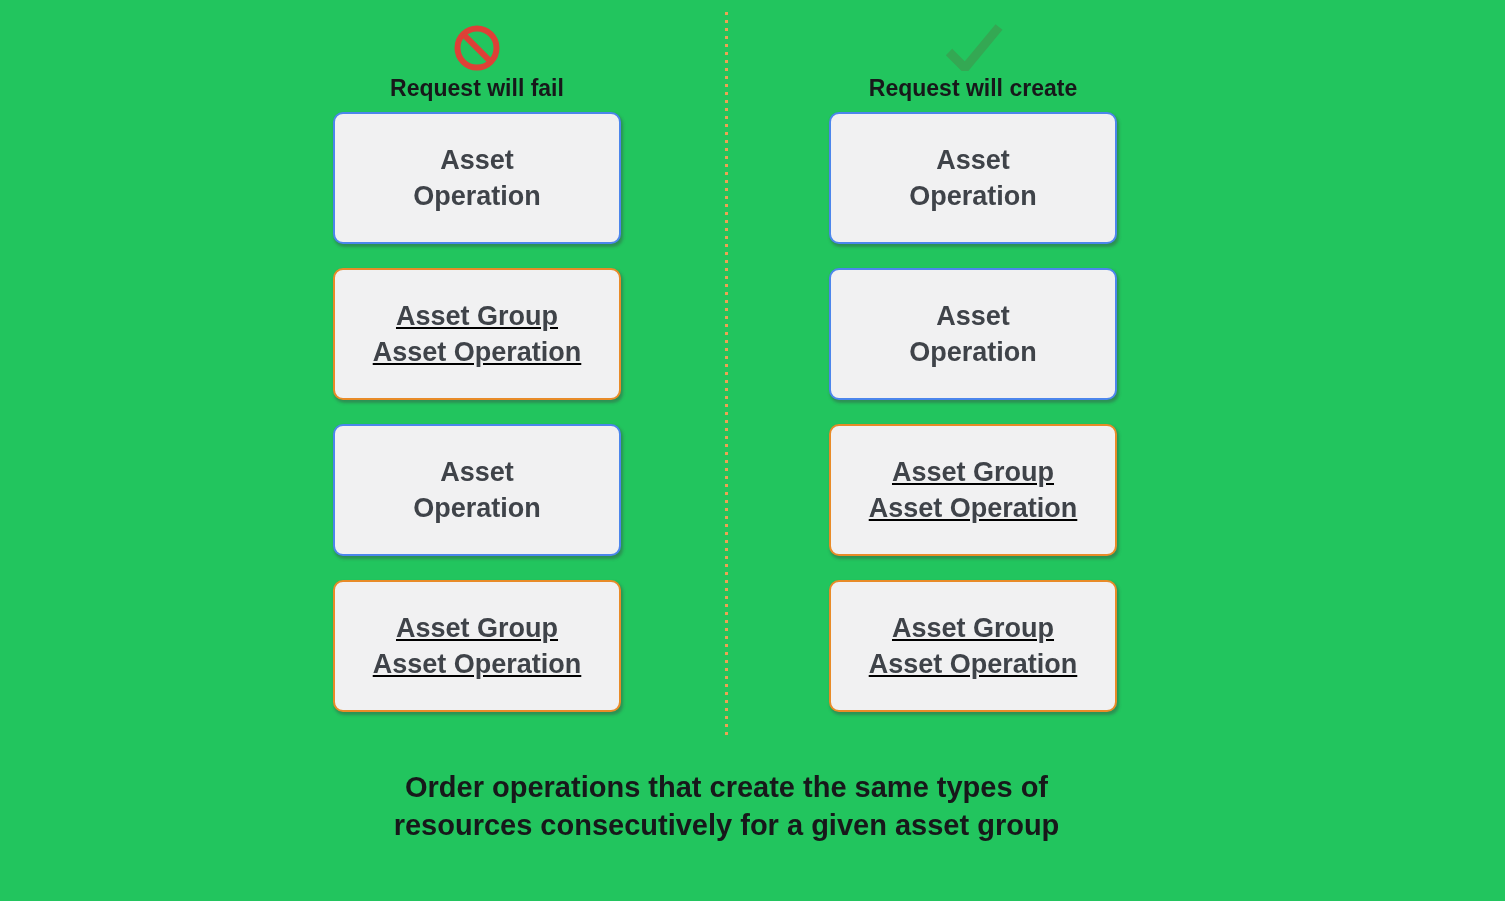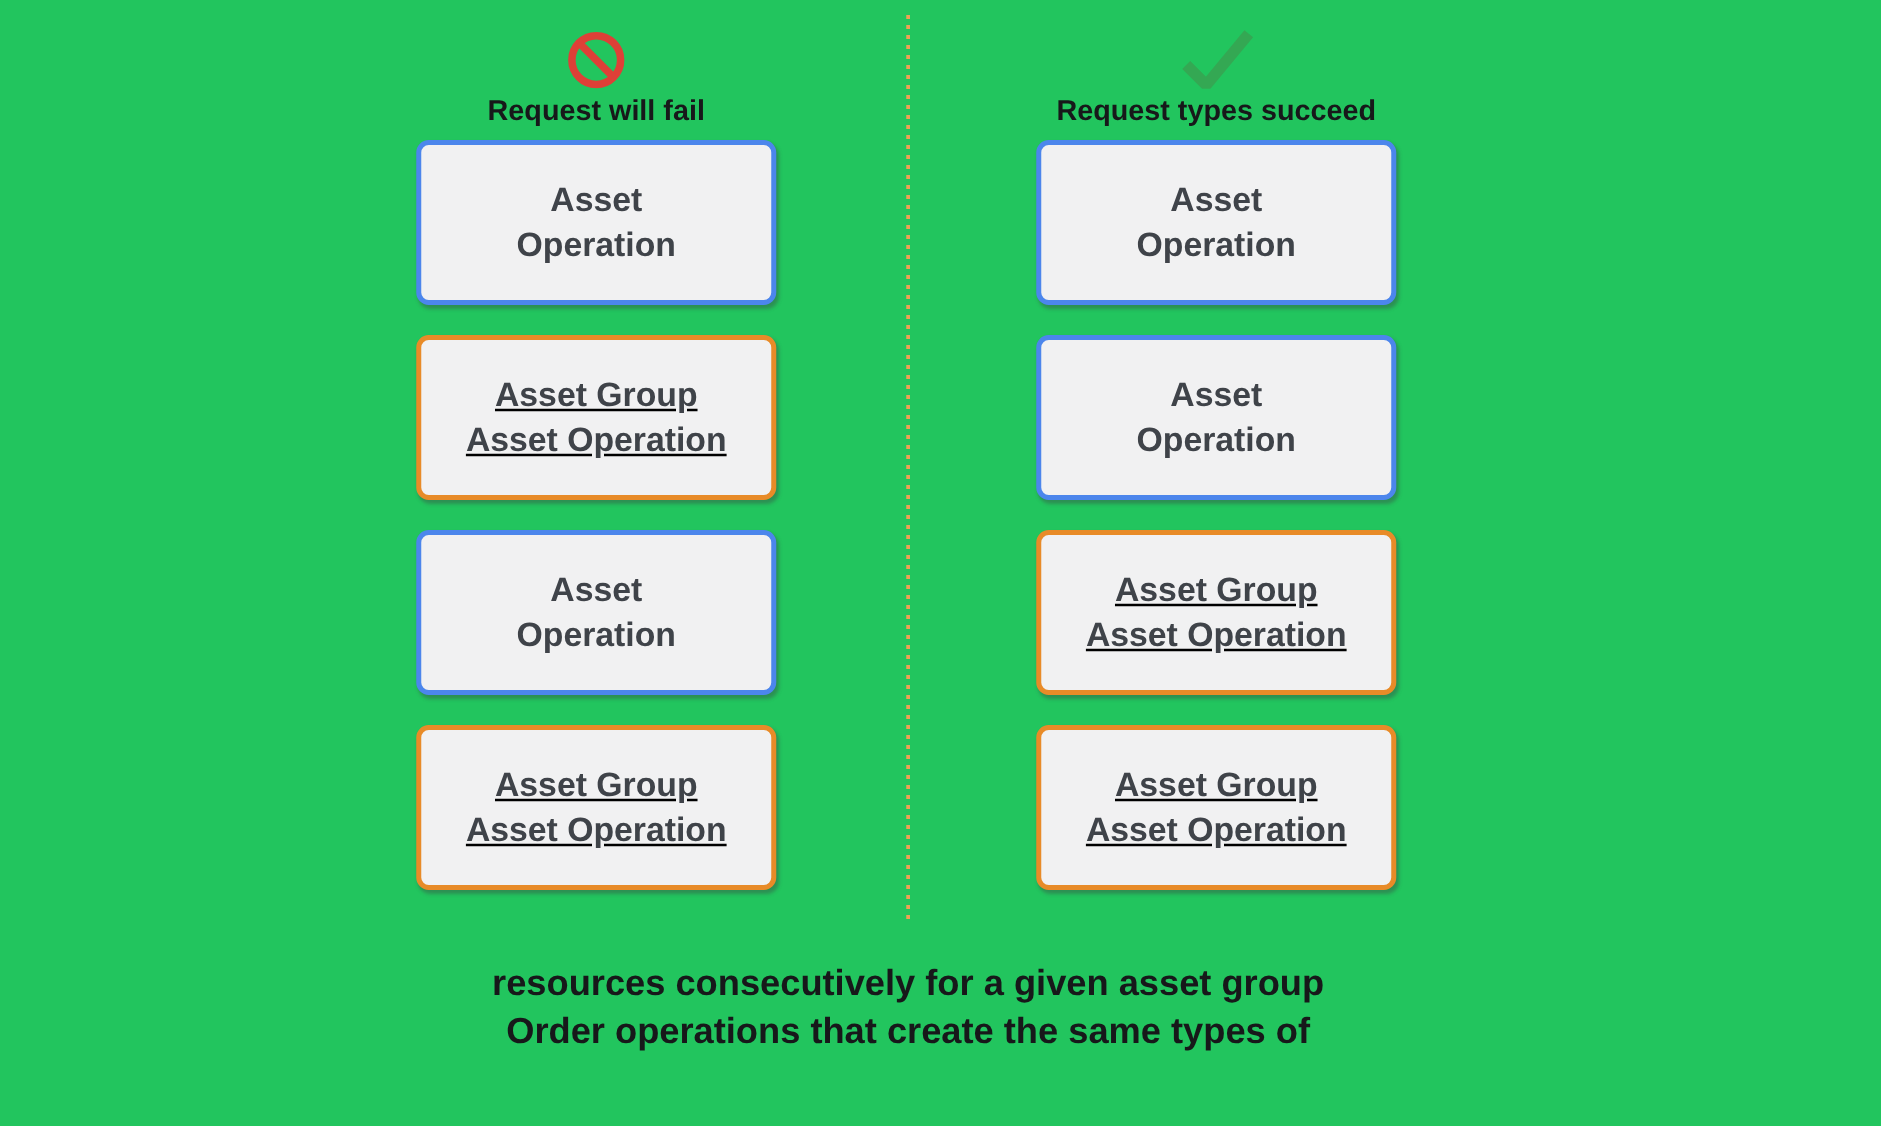--- a/index.html
+++ b/index.html
@@ -29,21 +29,21 @@
     color: var(--heading-text, #17181a);
     margin-bottom: 10px;
     white-space: nowrap;
   }
 
   .box {
     box-sizing: border-box;
     width: 288px;
     height: 132px;
     margin-bottom: 24px;
-    border: 4px solid #4c1d95;
+    border: 2px solid #4c1d95;
     border-radius: 10px;
     background: var(--box-fill, #f1f1f2);
     display: flex;
     align-items: center;
     justify-content: center;
     text-align: center;
     box-shadow: 1.5px 2.5px 3px rgba(60, 64, 67, 0.4);
   }
   .box.blue   { border-color: var(--blue-border, #4c86ec); }
   .box.orange { border-color: var(--orange-border, #e88b28); text-decoration: underline; }
@@ -130,21 +130,21 @@
 
   <div class="divider"></div>
 
   <div class="column col-succeed">
     <div class="col-header">
       <span class="icon-wrap">
         <svg class="check-svg" width="60" height="48" viewBox="0 0 60 48">
           <polyline points="6,29 22,45 56,4" stroke-width="9"></polyline>
         </svg>
       </span>
-      <div class="col-title">Request types succeed</div>
+      <div class="col-title">Request will create</div>
     </div>
 
     <div class="box blue">
       <div class="box-label">
         <div>Asset</div>
         <div>Operation</div>
       </div>
     </div>
 
     <div class="box blue">
@@ -163,17 +163,17 @@
 
     <div class="box orange">
       <div class="box-label">
         <div>Asset Group</div>
         <div>Asset Operation</div>
       </div>
     </div>
   </div>
 
   <div class="caption">
+    <div>Order operations that create the same types of</div>
     <div>resources consecutively for a given asset group</div>
-    <div>Order operations that create the same types of</div>
   </div>
 
 </div>
 
 </body></html>

